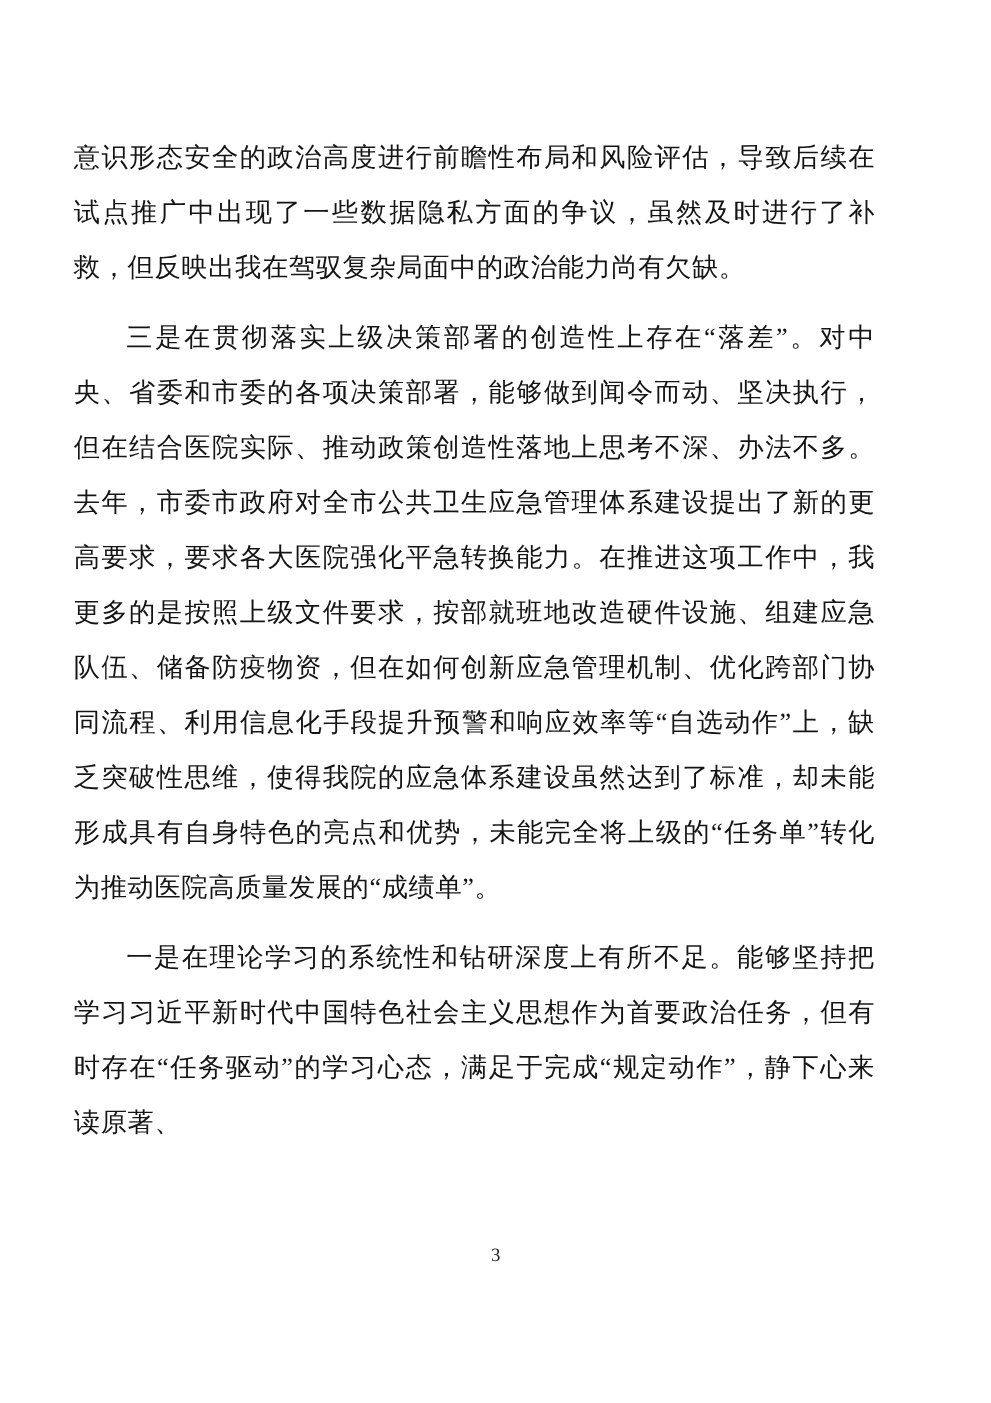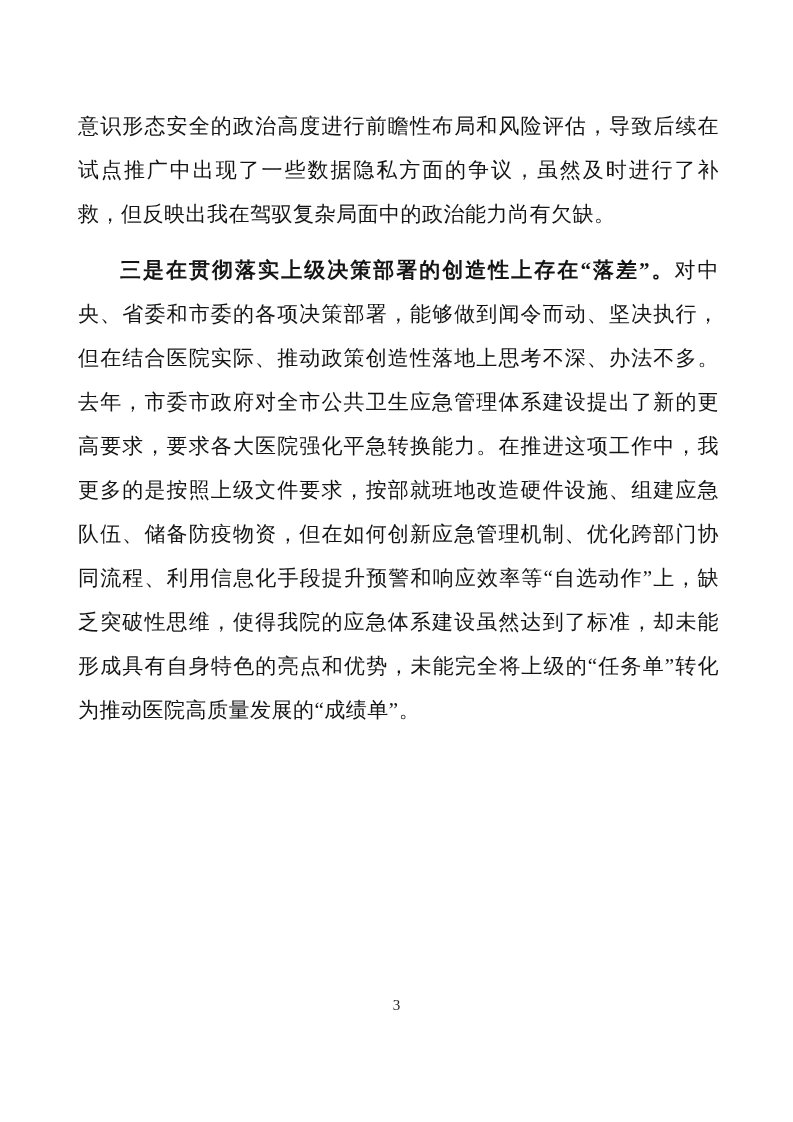--- a/index.html
+++ b/index.html
@@ -12,37 +12,37 @@
     width: 793px;
     height: 1122px;
     margin: 0 auto;
     background: #ffffff;
     overflow: hidden;
     font-family: "Liberation Serif", "DejaVu Serif", serif;
     color: #141414;
   }
   .content {
     position: absolute;
-    left: 78px;
+    left: 59px;
     top: 104px;
     width: 641px;
     font-size: 21px;
     line-height: 44px;
     text-align: justify;
     letter-spacing: 0.5px;
   }
   .para {
     margin: 0 0 12px 0;
     text-indent: 2em;
   }
   .para.continuation {
     text-indent: 0;
   }
   .lead {
-    font-weight: bold;
+    font-weight: normal;
   }
   .section-heading {
     margin: 4px 0 12px 0;
     text-indent: 2em;
     font-weight: bold;
     font-size: 21px;
     line-height: 44px;
   }
   .page-footer {
     position: absolute;
@@ -58,17 +58,18 @@
 <body>
 
 <div class="page">
   <div class="content">
 
     <p class="para continuation"><span>意识形态安全的政治高度进行前瞻性布局和风险评估，导致后续在试点推广中出现了一些数据隐私方面的争议，虽然及时进行了补救，但反映出我在驾驭复杂局面中的政治能力尚有欠缺。</span></p>
 
     <p class="para"><span class="lead">三是在贯彻落实上级决策部署的创造性上存在“落差”。</span><span>对中央、省委和市委的各项决策部署，能够做到闻令而动、坚决执行，但在结合医院实际、推动政策创造性落地上思考不深、办法不多。去年，市委市政府对全市公共卫生应急管理体系建设提出了新的更高要求，要求各大医院强化平急转换能力。在推进这项工作中，我更多的是按照上级文件要求，按部就班地改造硬件设施、组建应急队伍、储备防疫物资，但在如何创新应急管理机制、优化跨部门协同流程、利用信息化手段提升预警和响应效率等“自选动作”上，缺乏突破性思维，使得我院的应急体系建设虽然达到了标准，却未能形成具有自身特色的亮点和优势，未能完全将上级的“任务单”转化为推动医院高质量发展的“成绩单”。</span></p>
 
 
+    <p class="para"><span class="lead">一是在理论学习的系统性和钻研深度上有所不足。</span><span>能够坚持把学习习近平新时代中国特色社会主义思想作为首要政治任务，但有时存在“任务驱动”的学习心态，满足于完成“规定动作”，静下心来读原著、</span></p>
 
   </div>
 
   <div class="page-footer">3</div>
 </div>
 
 </body></html>

